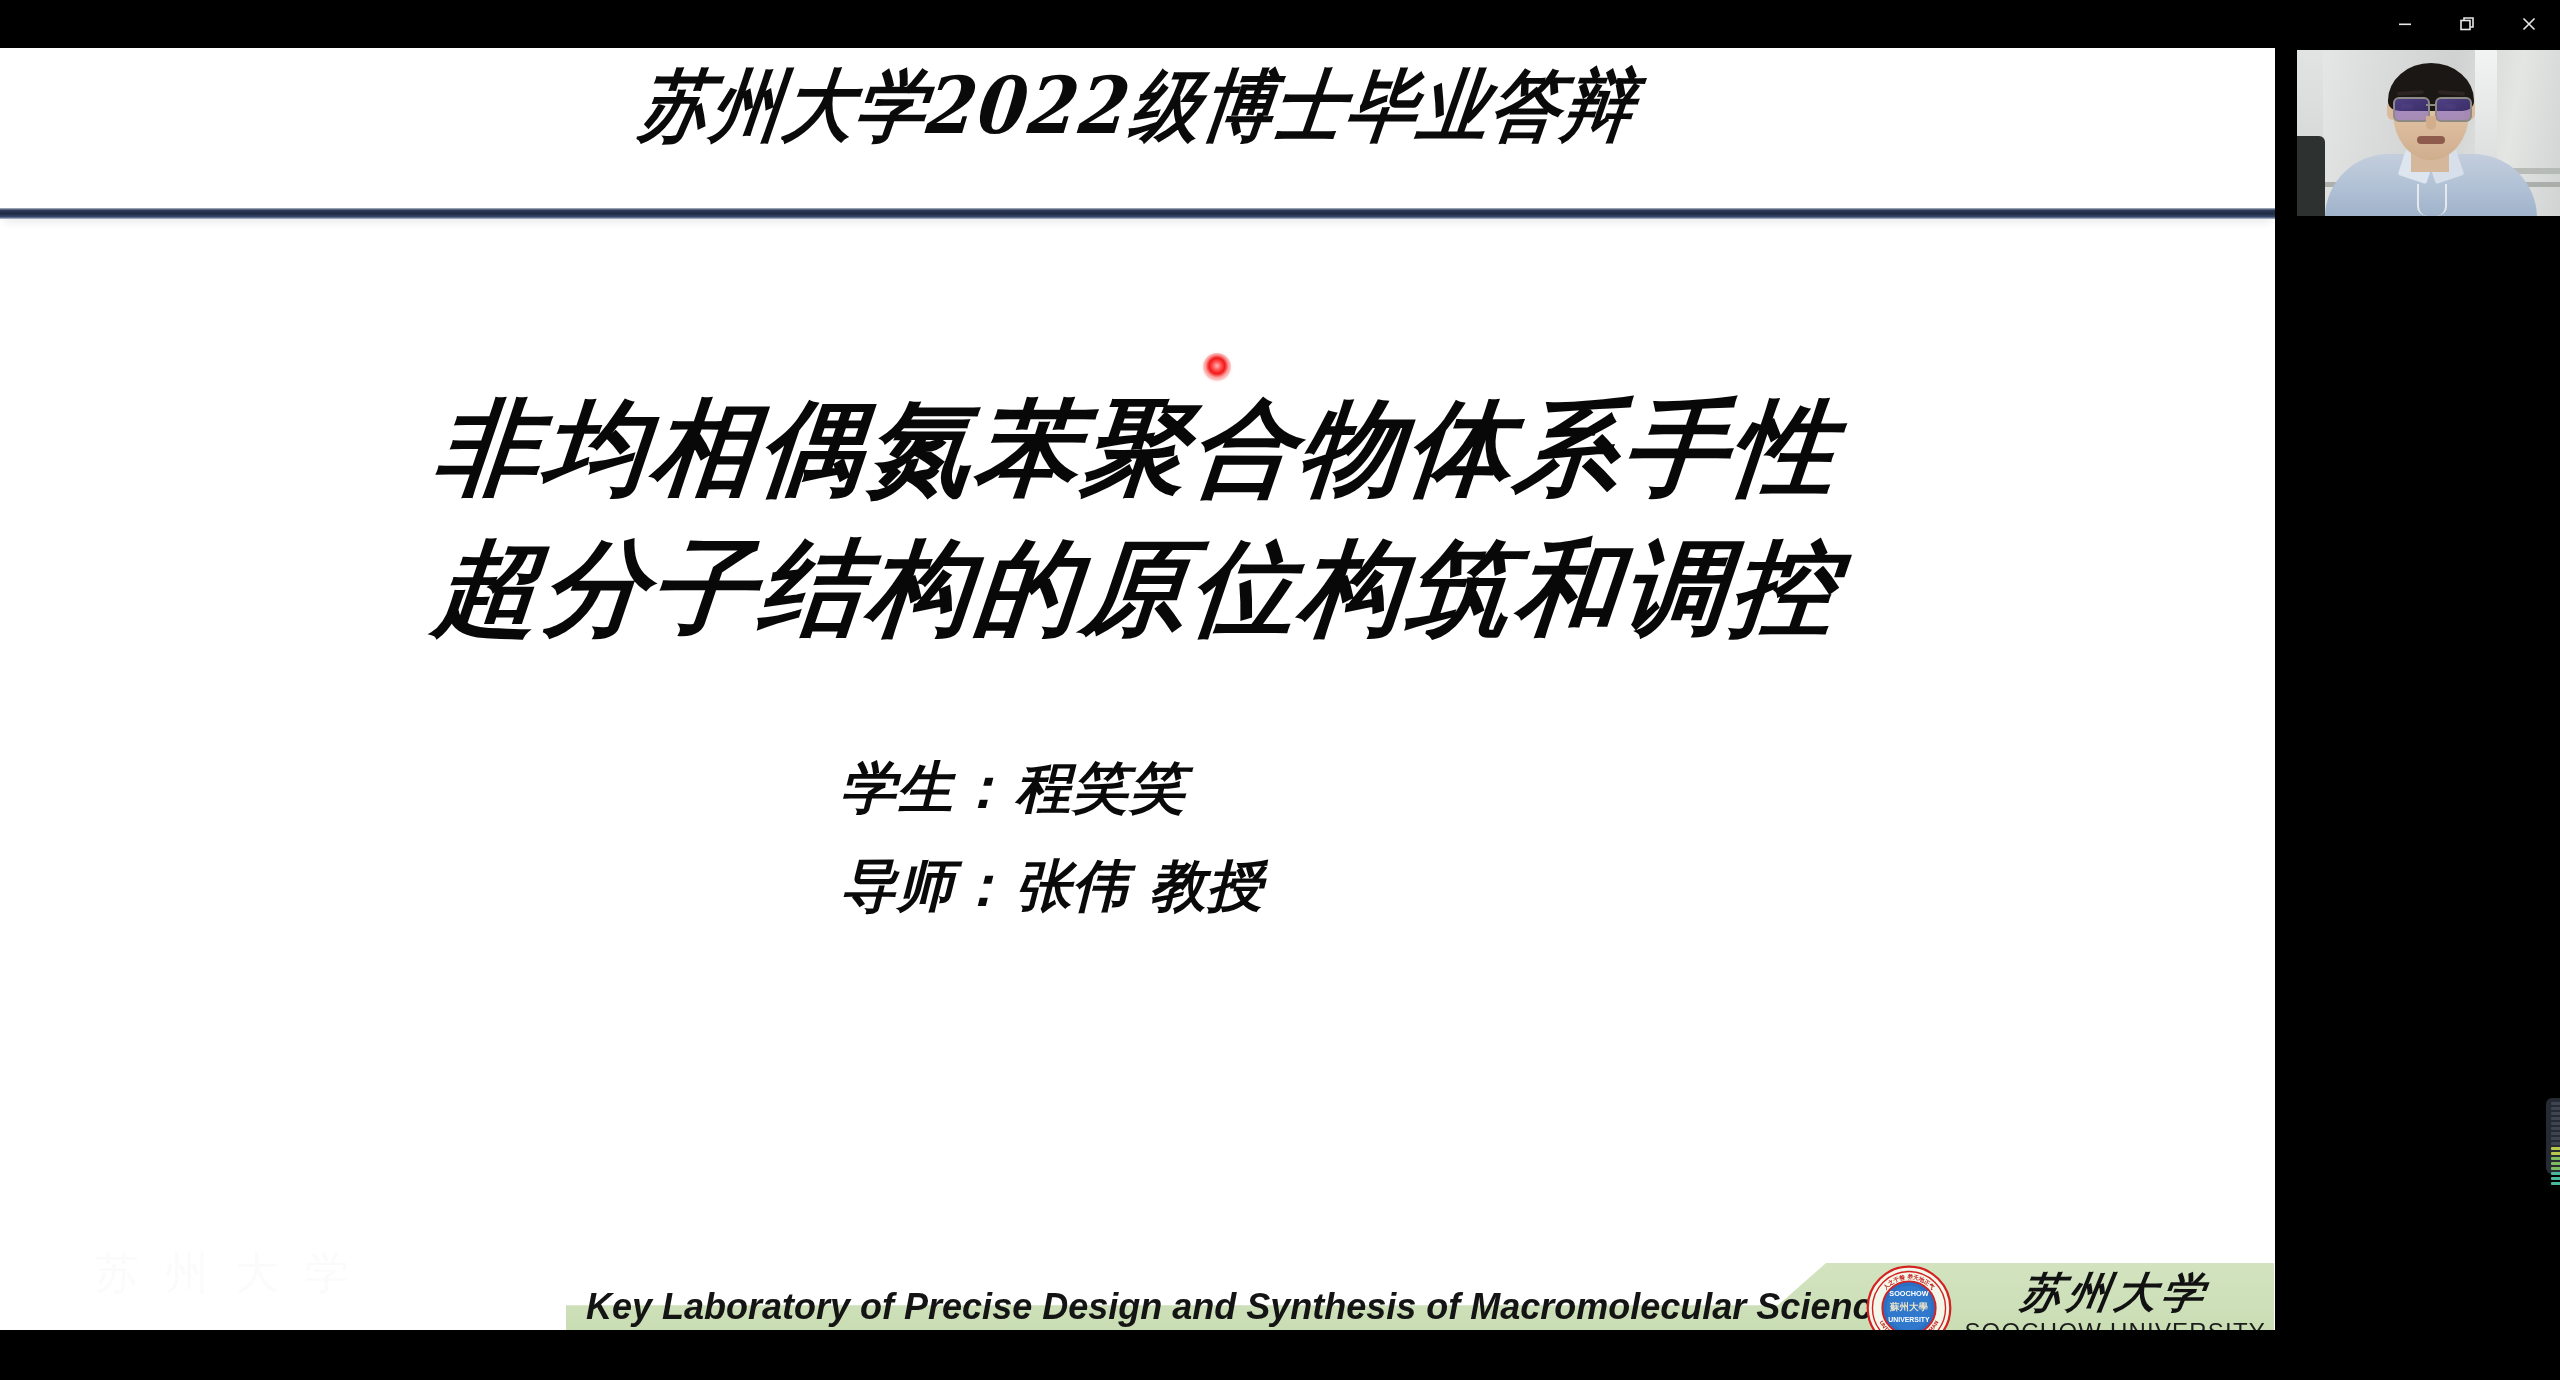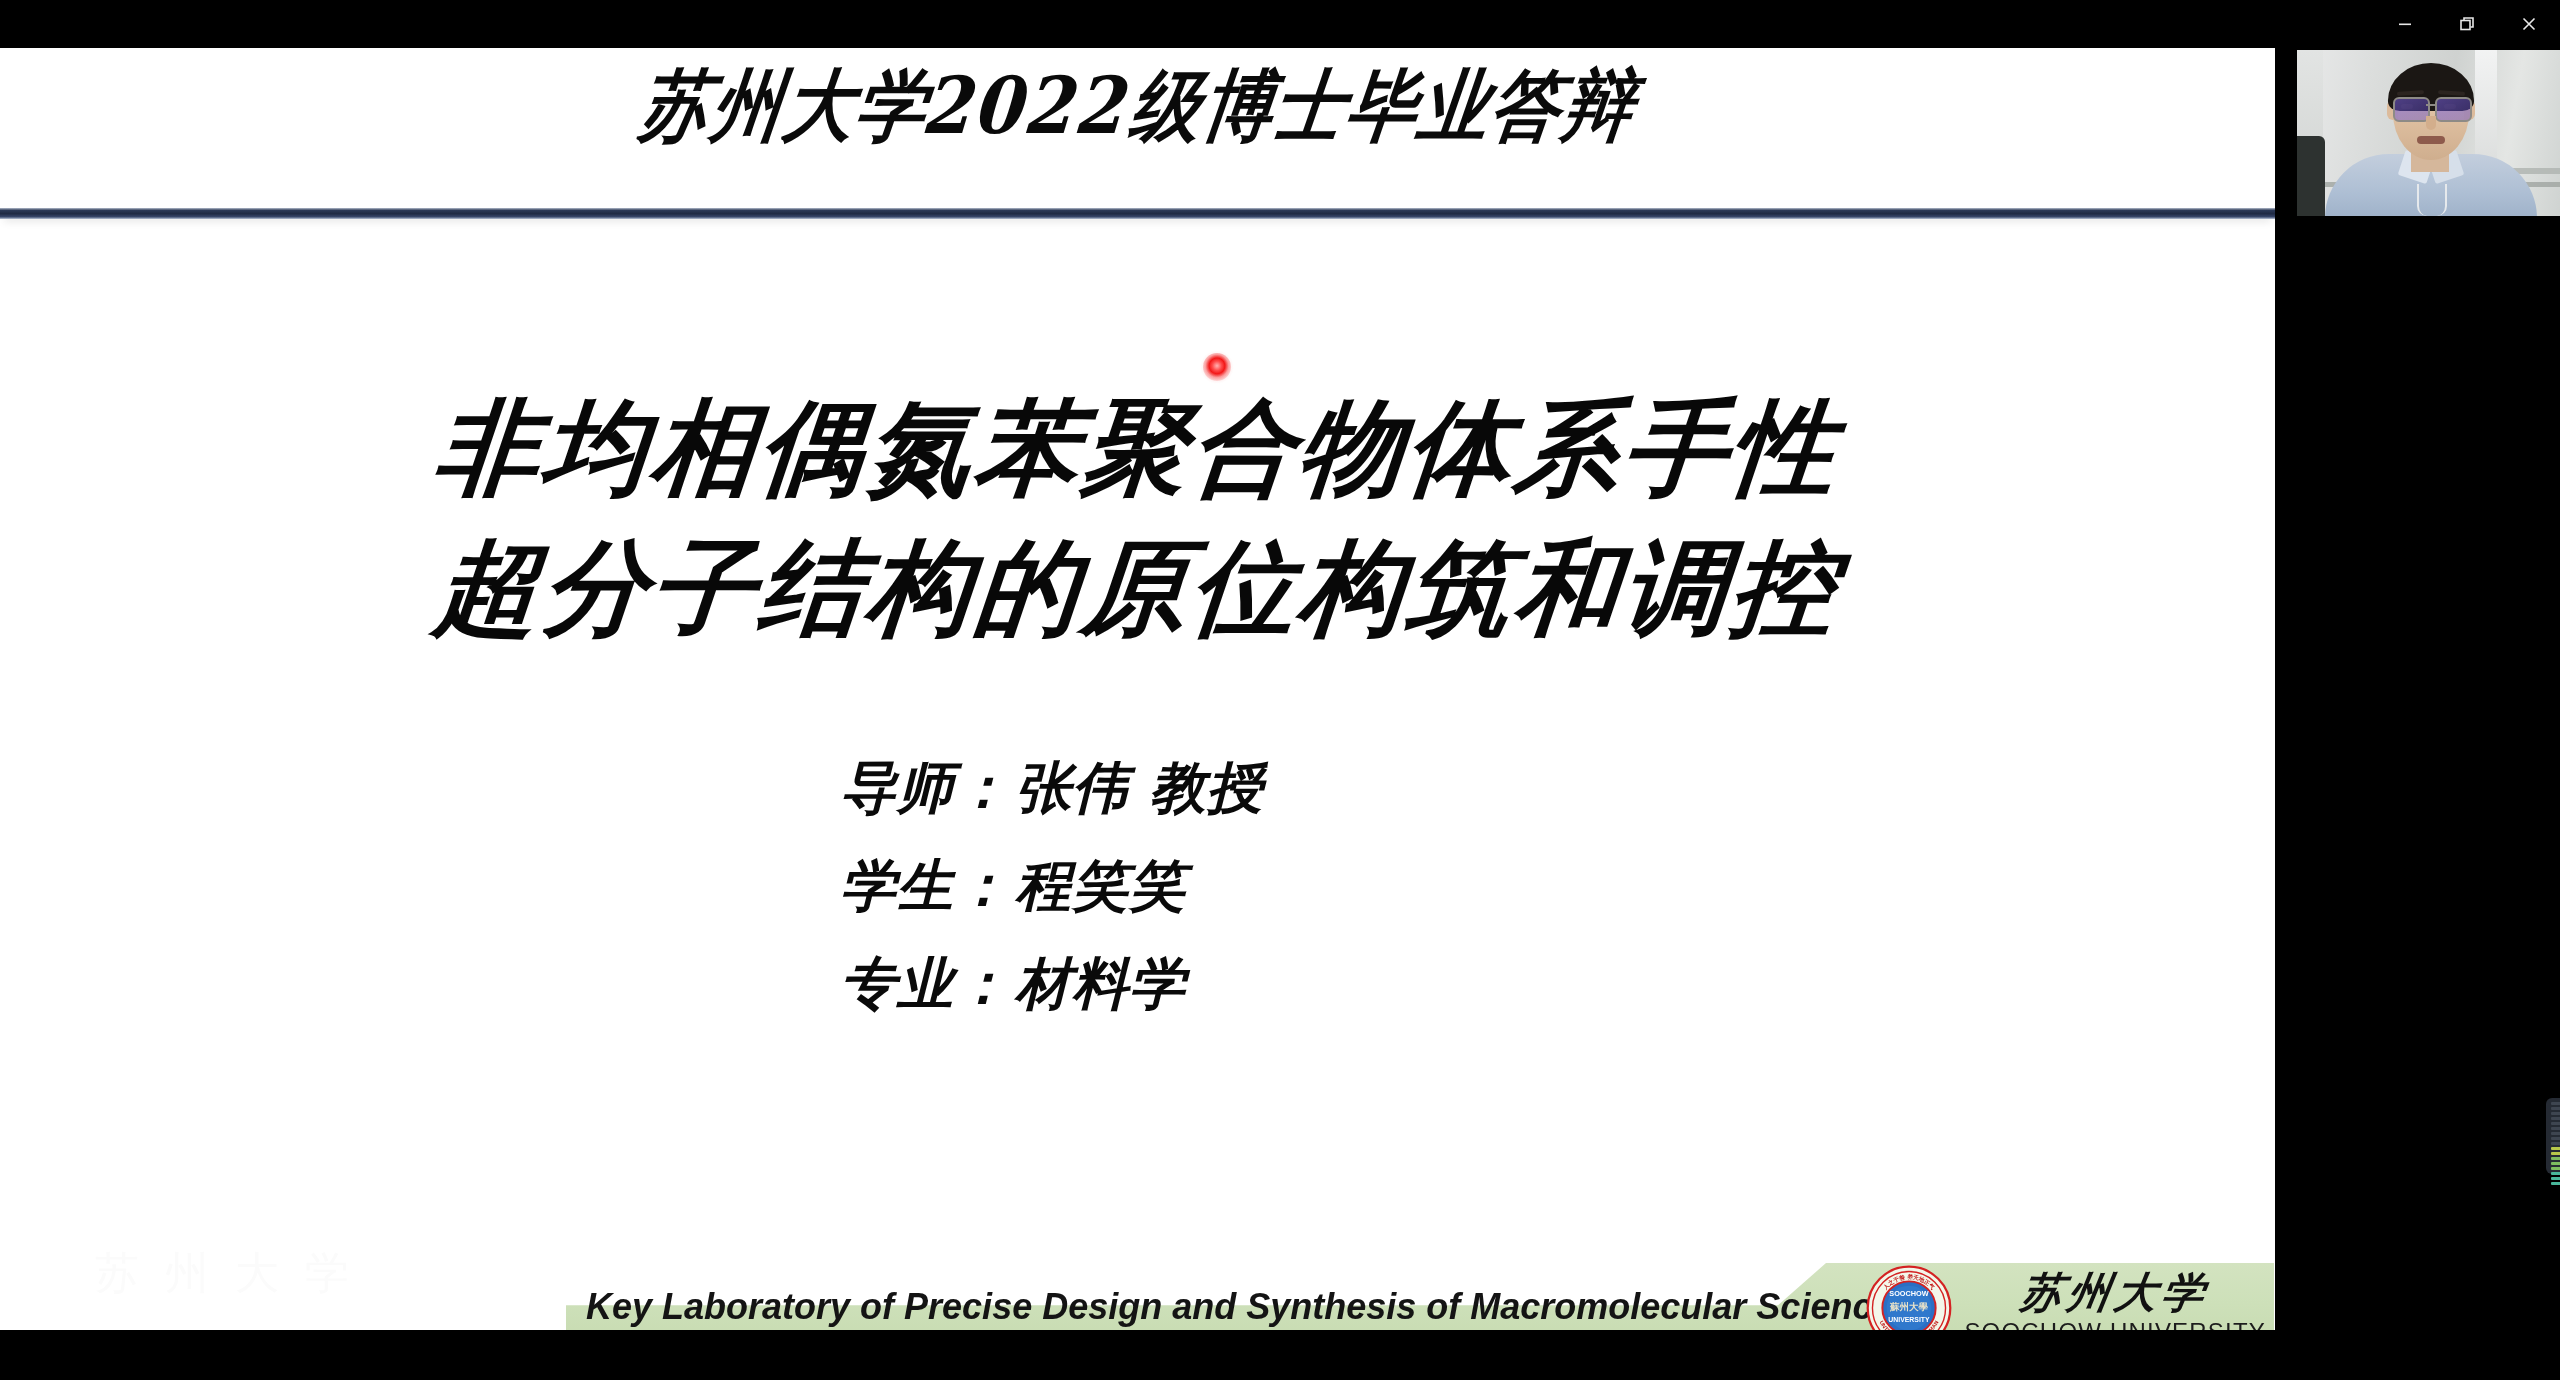--- a/index.html
+++ b/index.html
@@ -363,30 +363,26 @@
 
     <div class="laser"></div>
 
     <div class="slide-title">
       <span class="ln">非均相偶氮苯聚合物体系手性</span>
       <span class="ln">超分子结构的原位构筑和调控</span>
     </div>
 
     <div class="slide-meta">
       <div class="meta-row">
+        <span class="meta-label">学生：</span>
+        <span class="meta-value">程笑笑</span>
+      </div>
+      <div class="meta-row">
         <span class="meta-label">导师：</span>
         <span class="meta-value">张伟 教授</span>
-      </div>
-      <div class="meta-row">
-        <span class="meta-label">学生：</span>
-        <span class="meta-value">程笑笑</span>
-      </div>
-      <div class="meta-row">
-        <span class="meta-label">专业：</span>
-        <span class="meta-value">材料学</span>
       </div>
       <div class="meta-row">
       </div>
     </div>
 
     <div class="watermark">苏州大学</div>
 
     <div class="footer-banner">
       <div class="banner-shape"></div>
 

